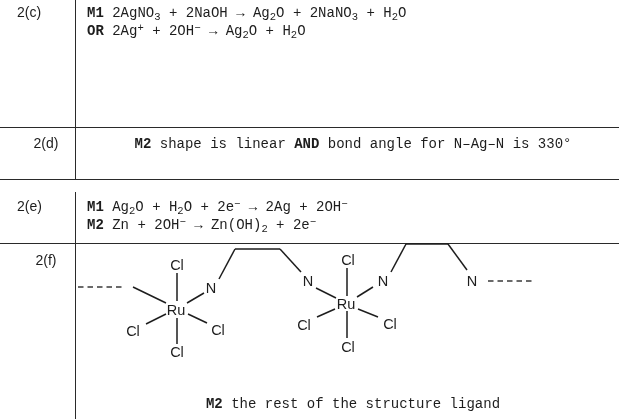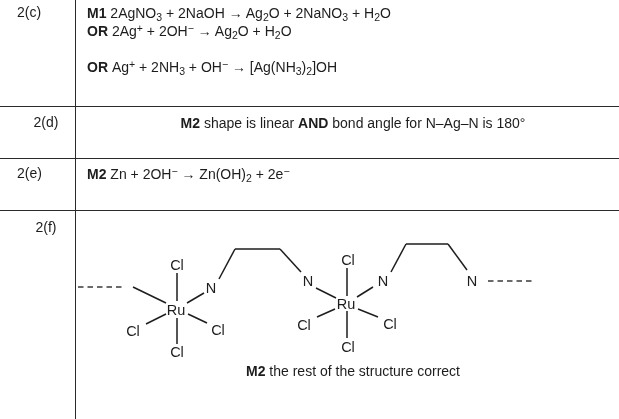--- a/index.html
+++ b/index.html
@@ -5,26 +5,26 @@
   html,body{margin:0;padding:0;}
   body{
     width:619px;height:419px;background:#ffffff;
     font-family:"Liberation Sans",sans-serif;
     font-size:14px;color:#1d1d1d;
     position:relative;overflow:hidden;
   }
   .page{position:relative;width:619px;height:419px;}
   .row{display:flex;box-sizing:border-box;border-bottom:1px solid #2a2a2a;}
   .row.last{border-bottom:none;}
-  .r0{height:107px;}
+  .r0{height:128px;}
   .r1{height:52px;}
-  .r2{height:52px;}
+  .r2{height:52px;margin-top:12px;}
   .r3{height:208px;text-align:center;}
   .label-cell{flex:none;width:75px;box-sizing:border-box;padding-left:17px;}
-  .content-cell{flex:1;box-sizing:border-box;border-left:1px solid #2a2a2a;padding-left:11px;}
+  .content-cell{flex:1;box-sizing:border-box;border-left:1px solid #2a2a2a;padding-left:11px;font-family:Liberation Mono, monospace;}
   .r0 .label-cell,.r0 .content-cell{padding-top:4px;}
   .r1 .label-cell,.r1 .content-cell{padding-top:7px;text-align:center;}
   .r2 .label-cell,.r2 .content-cell{padding-top:6px;}
   .r3 .label-cell,.r3 .content-cell{padding-top:8px;}
   .line{height:18px;line-height:18px;white-space:pre;}
   b{font-weight:bold;}
   i{font-style:italic;}
   sub,sup{font-size:10.5px;line-height:0;vertical-align:baseline;position:relative;}
   sub{top:3px;}
   sup{top:-4.5px;}
@@ -80,46 +80,46 @@
       <text x="472" y="286" fill="#1d1d1d">N</text>
     </svg>
 
   <div class="row r0">
     <div class="label-cell">2(c)</div>
     <div class="content-cell">
       <div>
           <div class="line"><b>M1 </b><span>2AgNO</span><sub>3</sub><span> + 2NaOH → Ag</span><sub>2</sub><span>O + 2NaNO</span><sub>3</sub><span> + H</span><sub>2</sub><span>O</span></div>
           <div class="line"><b>OR </b><span>2Ag</span><sup>+</sup><span> + 2OH</span><sup>−</sup><span> → Ag</span><sub>2</sub><span>O + H</span><sub>2</sub><span>O</span></div>
           <div class="line">&nbsp;</div>
-          <div class="line"><b>OR </b><span>Ag</span><sup>+</sup><span> + 2NH</span><sub>3</sub><span> + OH</span><sup>−</sup><span> → [Ag(NH</span><sub>3</sub><span>)</span><sub>2</sub><span>]OH</span></div>
         </div>
     </div>
   </div>
 
   <div class="row r1">
     <div class="label-cell">2(d)</div>
     <div class="content-cell">
       <div>
-          <div class="line"><b>M2 </b><span>shape is linear </span><b>AND</b><span> bond angle for N–Ag–N is 180°</span></div>
+          <div class="line"><b>M2 </b><span>shape is linear </span><b>AND</b><span> bond angle for N–Ag–N is 330°</span></div>
         </div>
     </div>
   </div>
 
   <div class="row r2">
     <div class="label-cell">2(e)</div>
     <div class="content-cell">
       <div>
+          <div class="line"><b>M1 </b><span>Ag</span><sub>2</sub><span>O + H</span><sub>2</sub><span>O + 2e</span><sup>−</sup><span> → 2Ag + 2OH</span><sup>−</sup></div>
           <div class="line"><b>M2 </b><span>Zn + 2OH</span><sup>−</sup><span> → Zn(OH)</span><sub>2</sub><span> + 2e</span><sup>−</sup></div>
         </div>
     </div>
   </div>
 
   <div class="row r3 last">
     <div class="label-cell">2(f)</div>
     <div class="content-cell">
       <div class="diagram-spacer"></div>
       <div>
-          <div class="line"><b>M2 </b><span>the rest of the structure correct</span></div>
+          <div class="line"><b>M2 </b><span>the rest of the structure ligand</span></div>
         </div>
     </div>
   </div>
 
 </div>
 
 </body></html>

